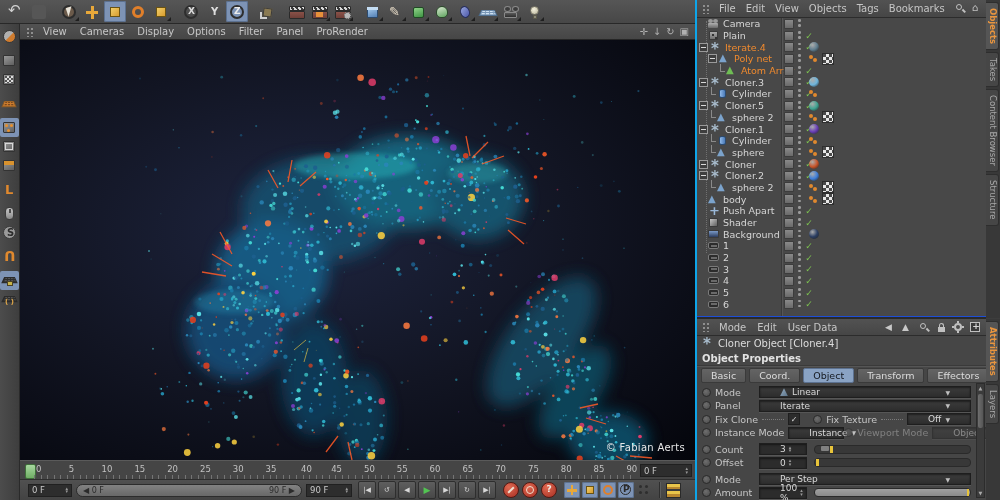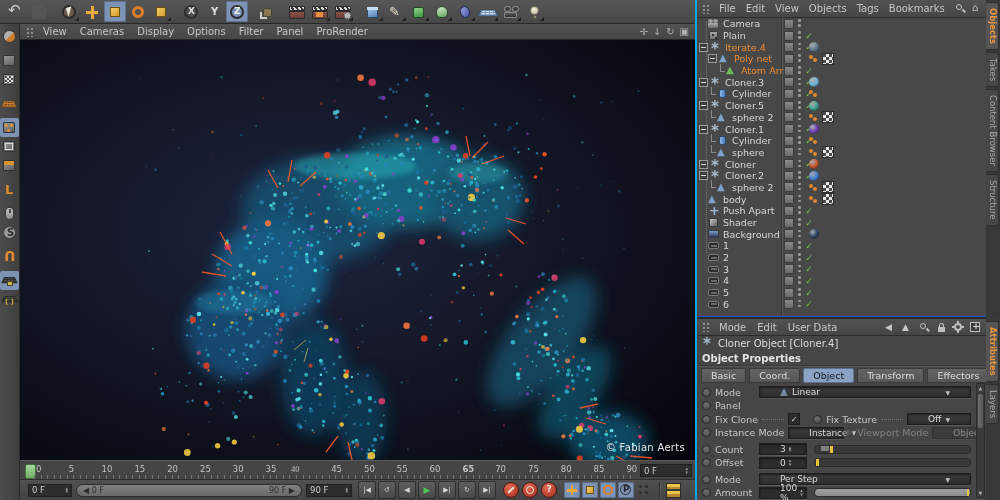--- a/index.html
+++ b/index.html
@@ -1541,26 +1541,26 @@
     <div id="playhead"></div>
     <div id="ruler-ticks"></div>
   <span class="tlabel" style="left: 12px;">0</span>
       <span class="tlabel" style="left: 44.8px;">5</span>
       <span class="tlabel" style="left: 77.6px;">10</span>
       <span class="tlabel" style="left: 110.4px;">15</span>
       <span class="tlabel" style="left: 143.2px;">20</span>
       <span class="tlabel" style="left: 176px;">25</span>
       <span class="tlabel" style="left: 208.8px;">30</span>
       <span class="tlabel" style="left: 241.6px; text-align: right;">35</span>
-      <span class="tlabel" style="left: 267px; font-family: Liberation Serif, serif;">40</span>
+      <span class="tlabel" style="left: 277px;">40</span>
       <span class="tlabel" style="left: 307.2px;">45</span>
       <span class="tlabel" style="left: 340px;">50</span>
       <span class="tlabel" style="left: 372.8px;">55</span>
       <span class="tlabel" style="left: 405.6px;">60</span>
-      <span class="tlabel" style="left: 438.4px; font-weight: bold;">65</span>
+      <span class="tlabel" style="left: 438.4px;">65</span>
       <span class="tlabel" style="left: 471.2px;">70</span>
       <span class="tlabel" style="left: 504px;">75</span>
       <span class="tlabel" style="left: 536.8px;">80</span>
       <span class="tlabel" style="left: 569.6px;">85</span>
       <span class="tlabel" style="left: 602.4px;">90</span>
     </div>
   <div id="cur-frame" class="tfield">
     <span>0 F</span>
     <span class="spin">
         <i>▴</i>
@@ -2014,20 +2014,24 @@
         <span class="albl w40">Mode</span>
         <div class="dd grow">
           <span class="ddicon"></span>
           <span>Linear</span>
           <span class="dda">▼</span>
         </div>
       </div>
       <div class="arow">
         <span class="adot"></span>
         <span class="albl w40">Panel</span>
+        <div class="dd grow">
+          <span>Iterate</span>
+          <span class="dda">▼</span>
+        </div>
       </div>
       <div class="arow">
         <span class="half">
           <span class="adot"></span>
           <span class="albl">Fix Clone</span>
           <span class="leader"></span>
           <span class="cb">✓</span>
         </span>
         <span class="half">
           <span class="adot"></span>

